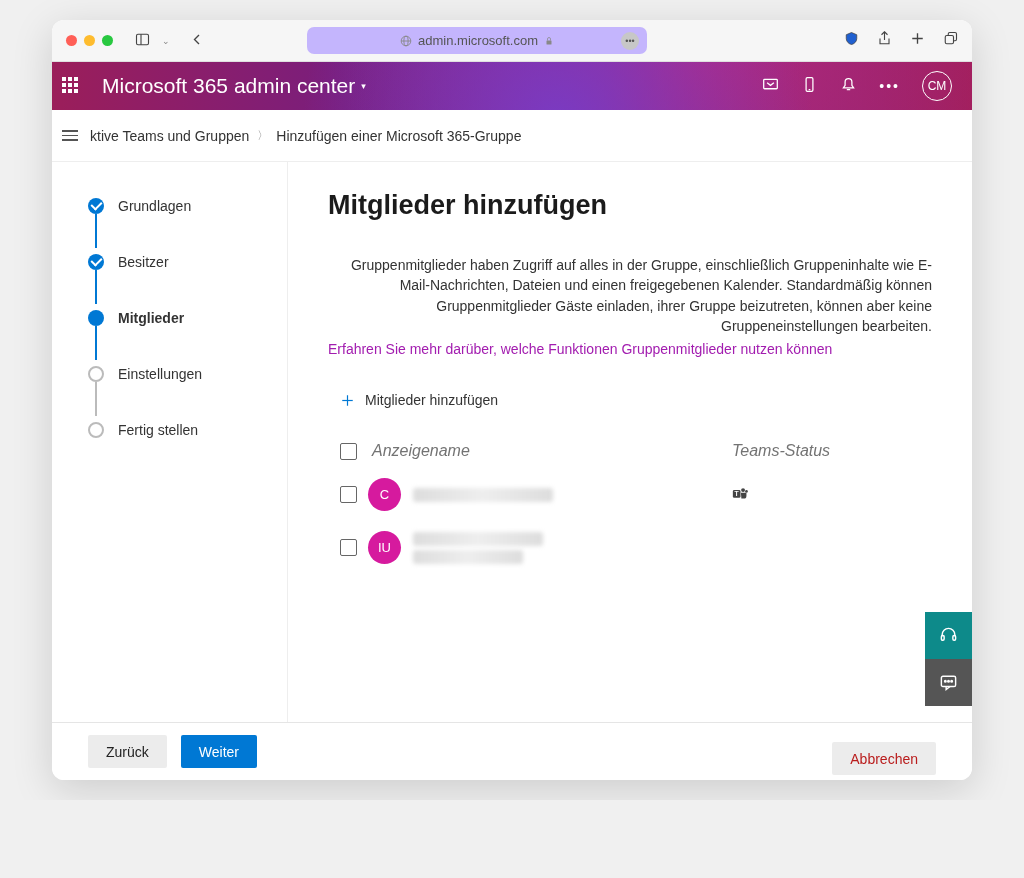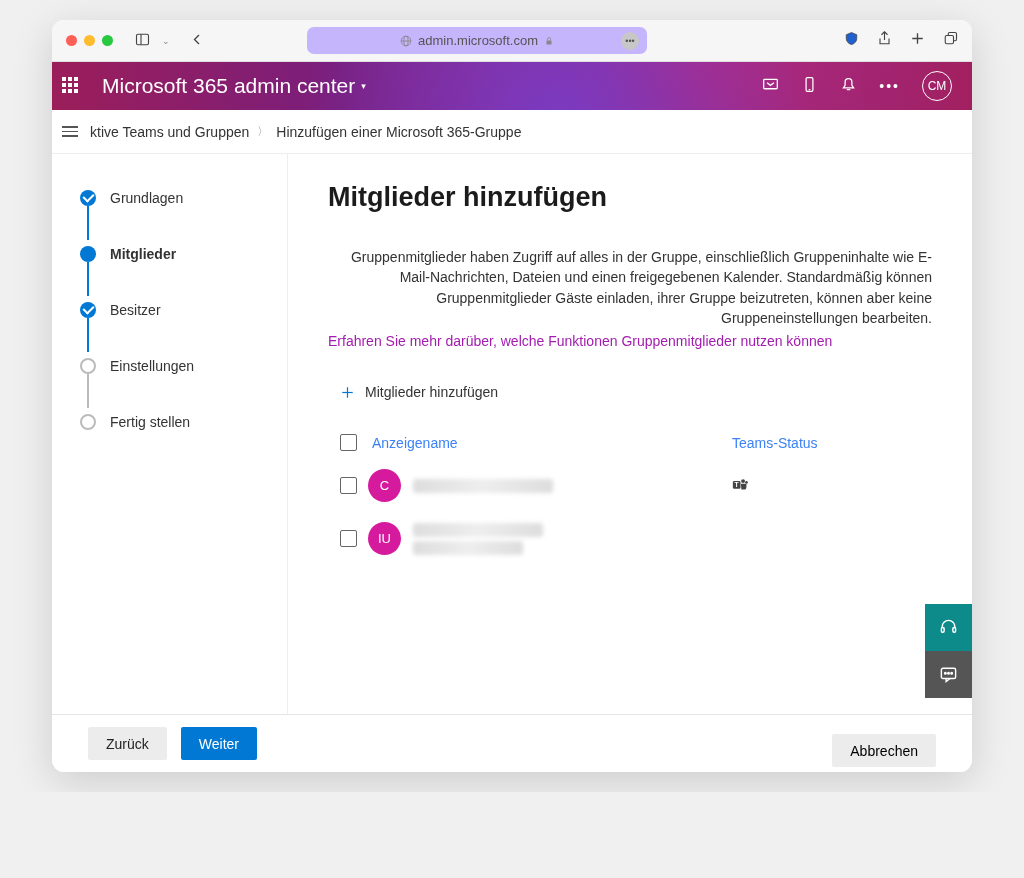--- a/index.html
+++ b/index.html
@@ -27,70 +27,70 @@
   .caret-down{margin-left:6px;font-size:9px;z-index:1;}
   .search-box{margin-left:80px;z-index:1; width:280px; height:33px; background:#fff; border-radius:4px; display:flex; align-items:center; padding:0 10px; gap:8px; color:#555;}
   .search-box svg{width:15px;height:15px;stroke:#9b1e5a;}
   .search-box input{border:none;outline:none;font-size:14px;background:transparent;width:100%;}
   .hdr-icons{margin-left:auto;z-index:1;display:flex;align-items:center;gap:22px;padding-right:10px;}
   .hdr-icons svg{width:17px;height:17px;stroke:#fff;fill:none;}
   .hdr-dots{letter-spacing:2px;font-size:14px;}
   .avatar-cm{width:30px;height:30px;border-radius:50%;border:1.5px solid #fff;display:flex;align-items:center;justify-content:center;font-size:12px;font-weight:400;}
   
   
-  .breadcrumb-row{height:44px; display:flex; align-items:center; padding:0 10px; border-bottom:1px solid #eee; background:#fff; font-size:14px; color:#333;text-align:center;}
+  .breadcrumb-row{height:52px; display:flex; align-items:center; padding:0 10px; border-bottom:1px solid #eee; background:#fff; font-size:14px; color:#333;text-align:center;}
   .hamburger{display:flex;flex-direction:column;gap:3px;margin-right:12px;cursor:pointer;}
   .hamburger span{width:16px;height:1.5px;background:#555;}
   .bc-sep{margin:0 8px;color:#888;font-size:11px;}
   
   
   .main{display:flex; min-height:560px; background:#fff;}
-  .sidebar{width:235px; padding:30px 0 0 28px;}
+  .sidebar{width:235px; padding:30px 0 0 36px;}
   .step{display:flex;align-items:center;gap:14px;position:relative;height:28px;margin-bottom:28px;}
   .step::after{content:"";position:absolute;left:7px;top:22px;width:2px;height:34px;background:#0078d4;}
   .step:last-child::after{display:none;}
   .step.upcoming::after{background:#bbb;}
   .step-circle{width:16px;height:16px;border-radius:50%;display:flex;align-items:center;justify-content:center;flex-shrink:0;}
   .step.done .step-circle{background:#0078d4;}
   .step.done .step-circle::after{content:"";width:5px;height:8px;border:solid #fff;border-width:0 2px 2px 0;transform:rotate(45deg) translate(-1px,-1px);}
   .step.current .step-circle{background:#0078d4;width:16px;height:16px;}
   .step.upcoming .step-circle{border:2px solid #bbb;background:#fff;}
   .step-label{font-size:14px;color:#333;}
   .step.current .step-label{font-weight:700;}
   
   .content{flex:1;border-left:1px solid #eee;padding:28px 40px 20px 40px;position:relative;}
   h1{font-size:27px;font-weight:700;margin-bottom:34px;color:#1b1b1b;}
   .desc{font-size:14px;color:#333;line-height:1.45;margin-bottom:4px;text-align:right;}
   .link{color:#a21caf;font-size:14px;cursor:pointer;}
   .add-btn{display:flex;align-items:center;gap:10px;margin-top:28px;margin-bottom:20px;color:#333;font-size:14px;cursor:pointer;padding:6px 12px;}
   .add-btn svg{width:15px;height:15px;stroke:#0078d4;}
   
   .table{width:100%;}
-  .thead{display:flex;align-items:center;padding:8px 0;border-bottom:0;color:#3b82f6;font-size:14px;}
+  .thead{display:flex;align-items:center;padding:8px 0;border-bottom:0;color:#737373;font-size:16px;font-style:italic;}
   .th-check{width:40px;display:flex;justify-content:center;}
   .th-name{flex:1;padding-left:4px;}
   .th-status{width:200px;}
   .trow{display:flex;align-items:center;padding:10px 0;}
   .td-check{width:40px;display:flex;justify-content:center;}
   .checkbox{width:17px;height:17px;border:1.5px solid #666;border-radius:2px;background:#fff;}
   .td-name-wrap{flex:1;display:flex;align-items:center;gap:12px;}
   .row-avatar{width:33px;height:33px;border-radius:50%;display:flex;align-items:center;justify-content:center;color:#fff;font-size:13px;font-weight:500;}
   .av-c{background:#d61a9e;}
   .blurred{width:140px;height:14px;background:linear-gradient(90deg,#ddd,#eee,#ddd);border-radius:3px;filter:blur(2px);}
   .blurred.wide{width:130px;}
   .blurred-stack{display:flex;flex-direction:column;gap:4px;}
   .td-status{width:200px;color:#555;font-size:14px;}
   .teams-ico{display:inline-flex;gap:1px;align-items:center;}
   
   
   .footer{height:58px;border-top:1px solid #e5e5e5;display:flex;align-items:center;padding:0 36px;gap:14px;background:#fff;}
   .btn{height:33px;padding:0 18px;border:none;font-size:14px;cursor:pointer;border-radius:2px;}
   .btn-secondary{background:#ececec;color:#222;}
   .btn-primary{background:#0078d4;color:#fff;}
-  .btn-cancel{margin-left:auto;background:#ececec;color:#000000;margin-top:14px;}
+  .btn-cancel{margin-left:auto;background:#ececec;color:#b91c1c;margin-top:14px;}
   
   
   .float-btns{position:absolute;right:0;bottom:74px;display:flex;flex-direction:column;}
   .fbtn{width:47px;height:47px;display:flex;align-items:center;justify-content:center;color:#fff;}
   .fbtn.teal{background:#0d8a8a;}
   .fbtn.gray{background:#555;}
   .fbtn svg{width:19px;height:19px;stroke:#fff;fill:none;}
 </style>
 </head>
 <body>
@@ -198,27 +198,27 @@
     <span class="bc-sep">〉</span>
     <span>Hinzufügen einer Microsoft 365-Gruppe</span>
   </div>
 
   <div class="main">
     <div class="sidebar">
       <div class="step done">
         <div class="step-circle"></div>
         <div class="step-label">Grundlagen</div>
       </div>
+      <div class="step done">
+        <div class="step-circle"></div>
+        <div class="step-label">Besitzer</div>
+      </div>
       <div class="step current">
         <div class="step-circle"></div>
         <div class="step-label">Mitglieder</div>
-      </div>
-      <div class="step done">
-        <div class="step-circle"></div>
-        <div class="step-label">Besitzer</div>
       </div>
       <div class="step upcoming">
         <div class="step-circle"></div>
         <div class="step-label">Einstellungen</div>
       </div>
       <div class="step upcoming">
         <div class="step-circle"></div>
         <div class="step-label">Fertig stellen</div>
       </div>
     </div>

